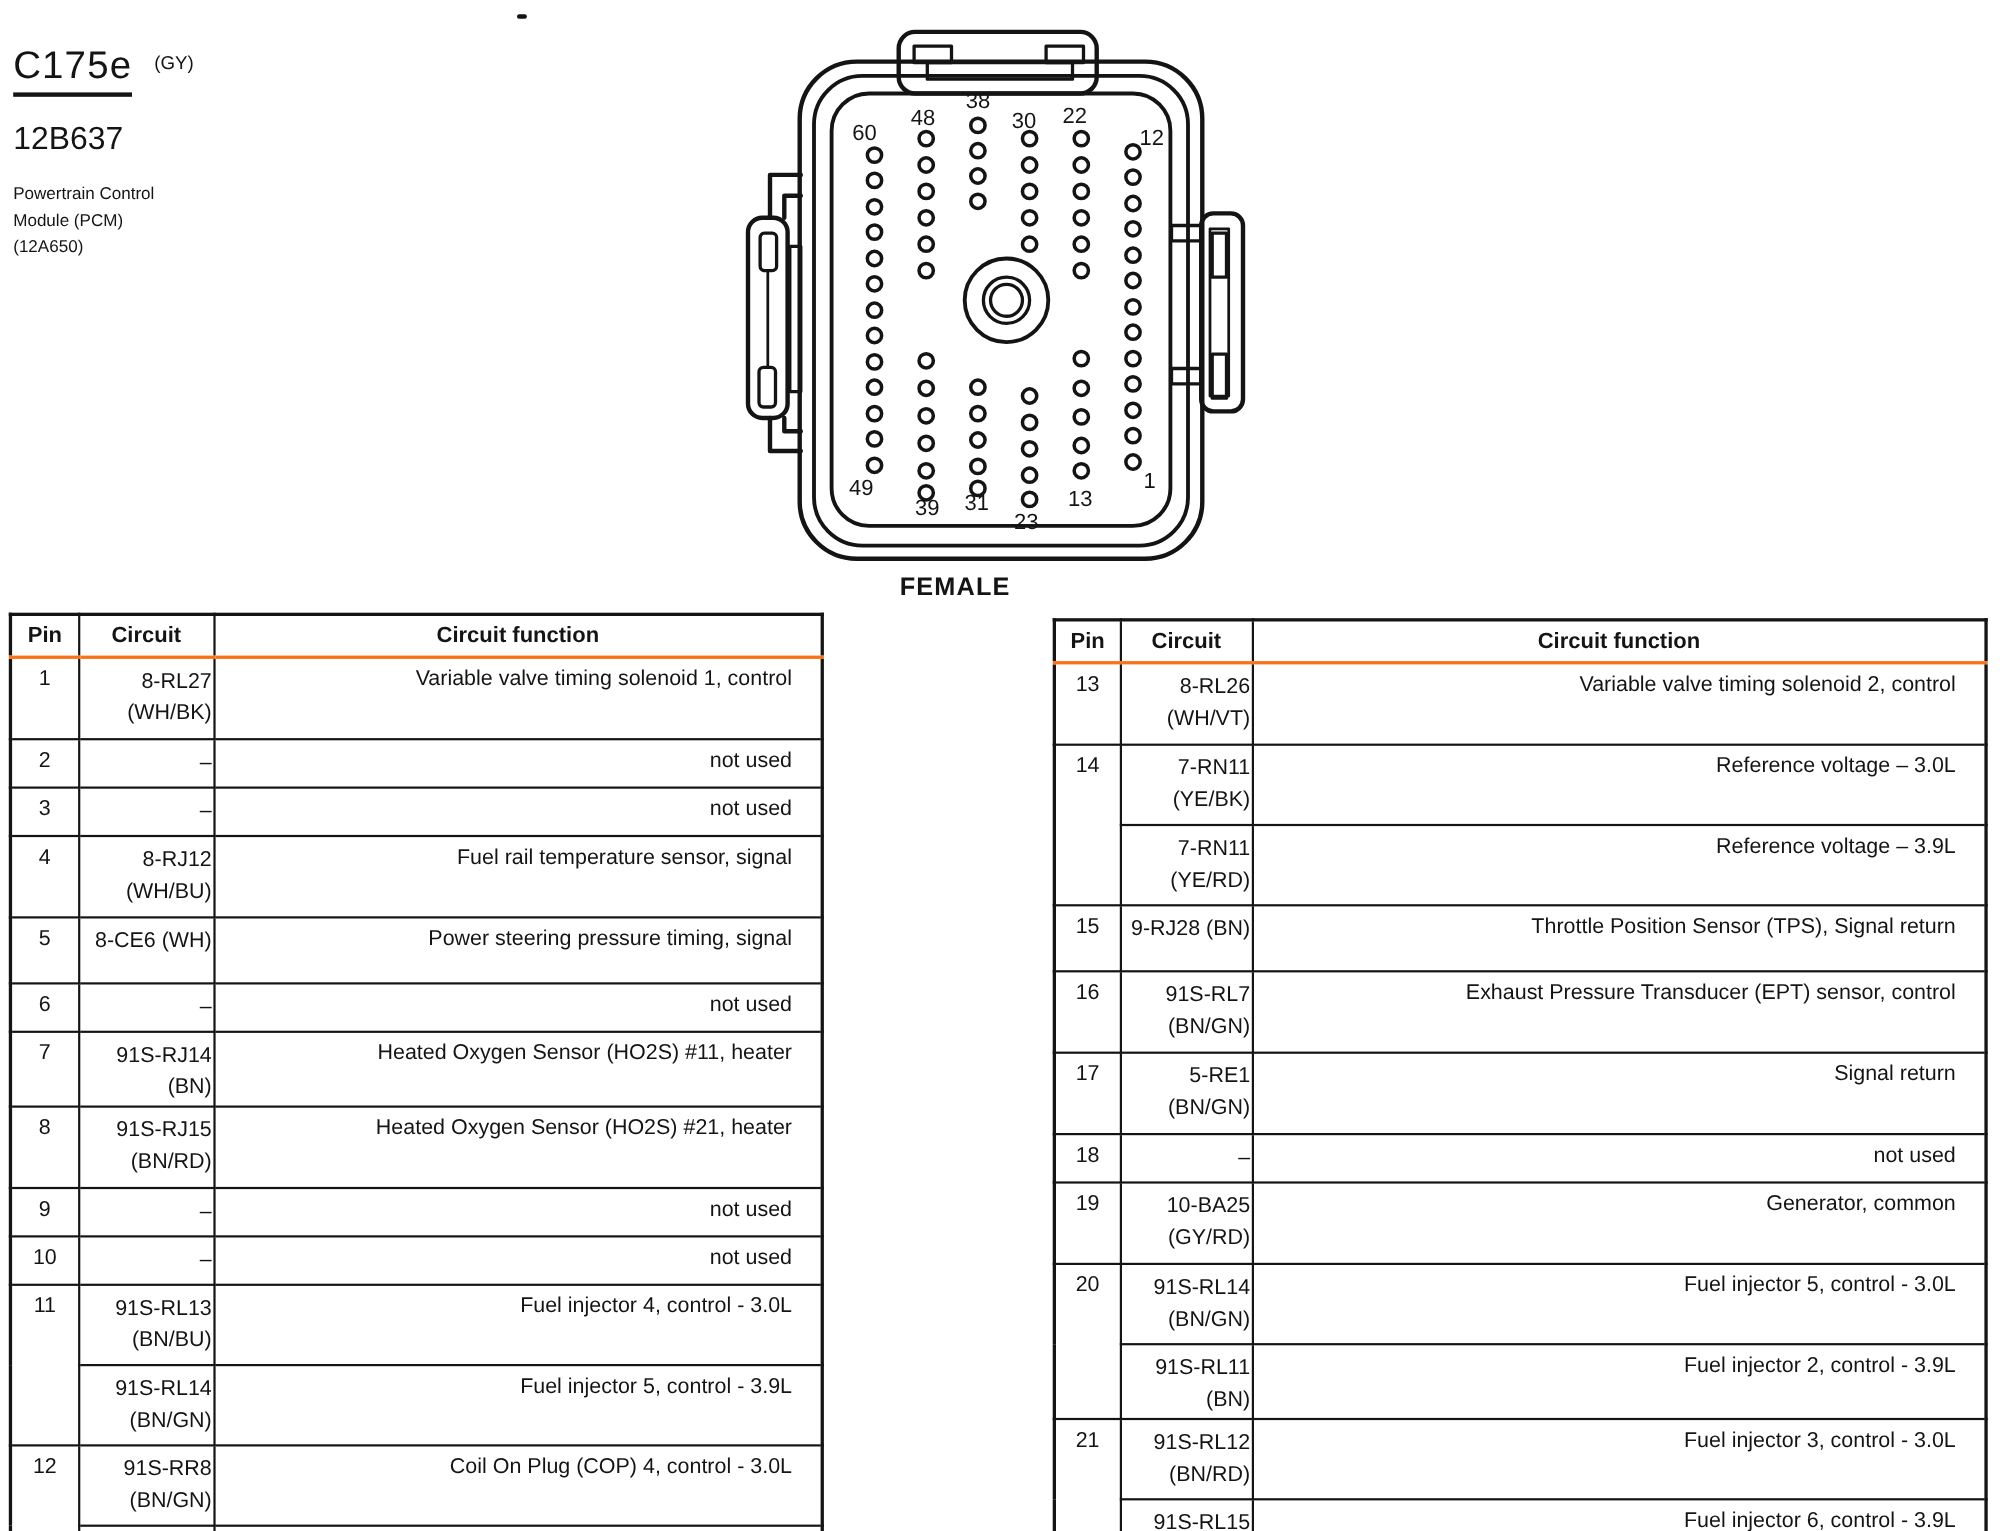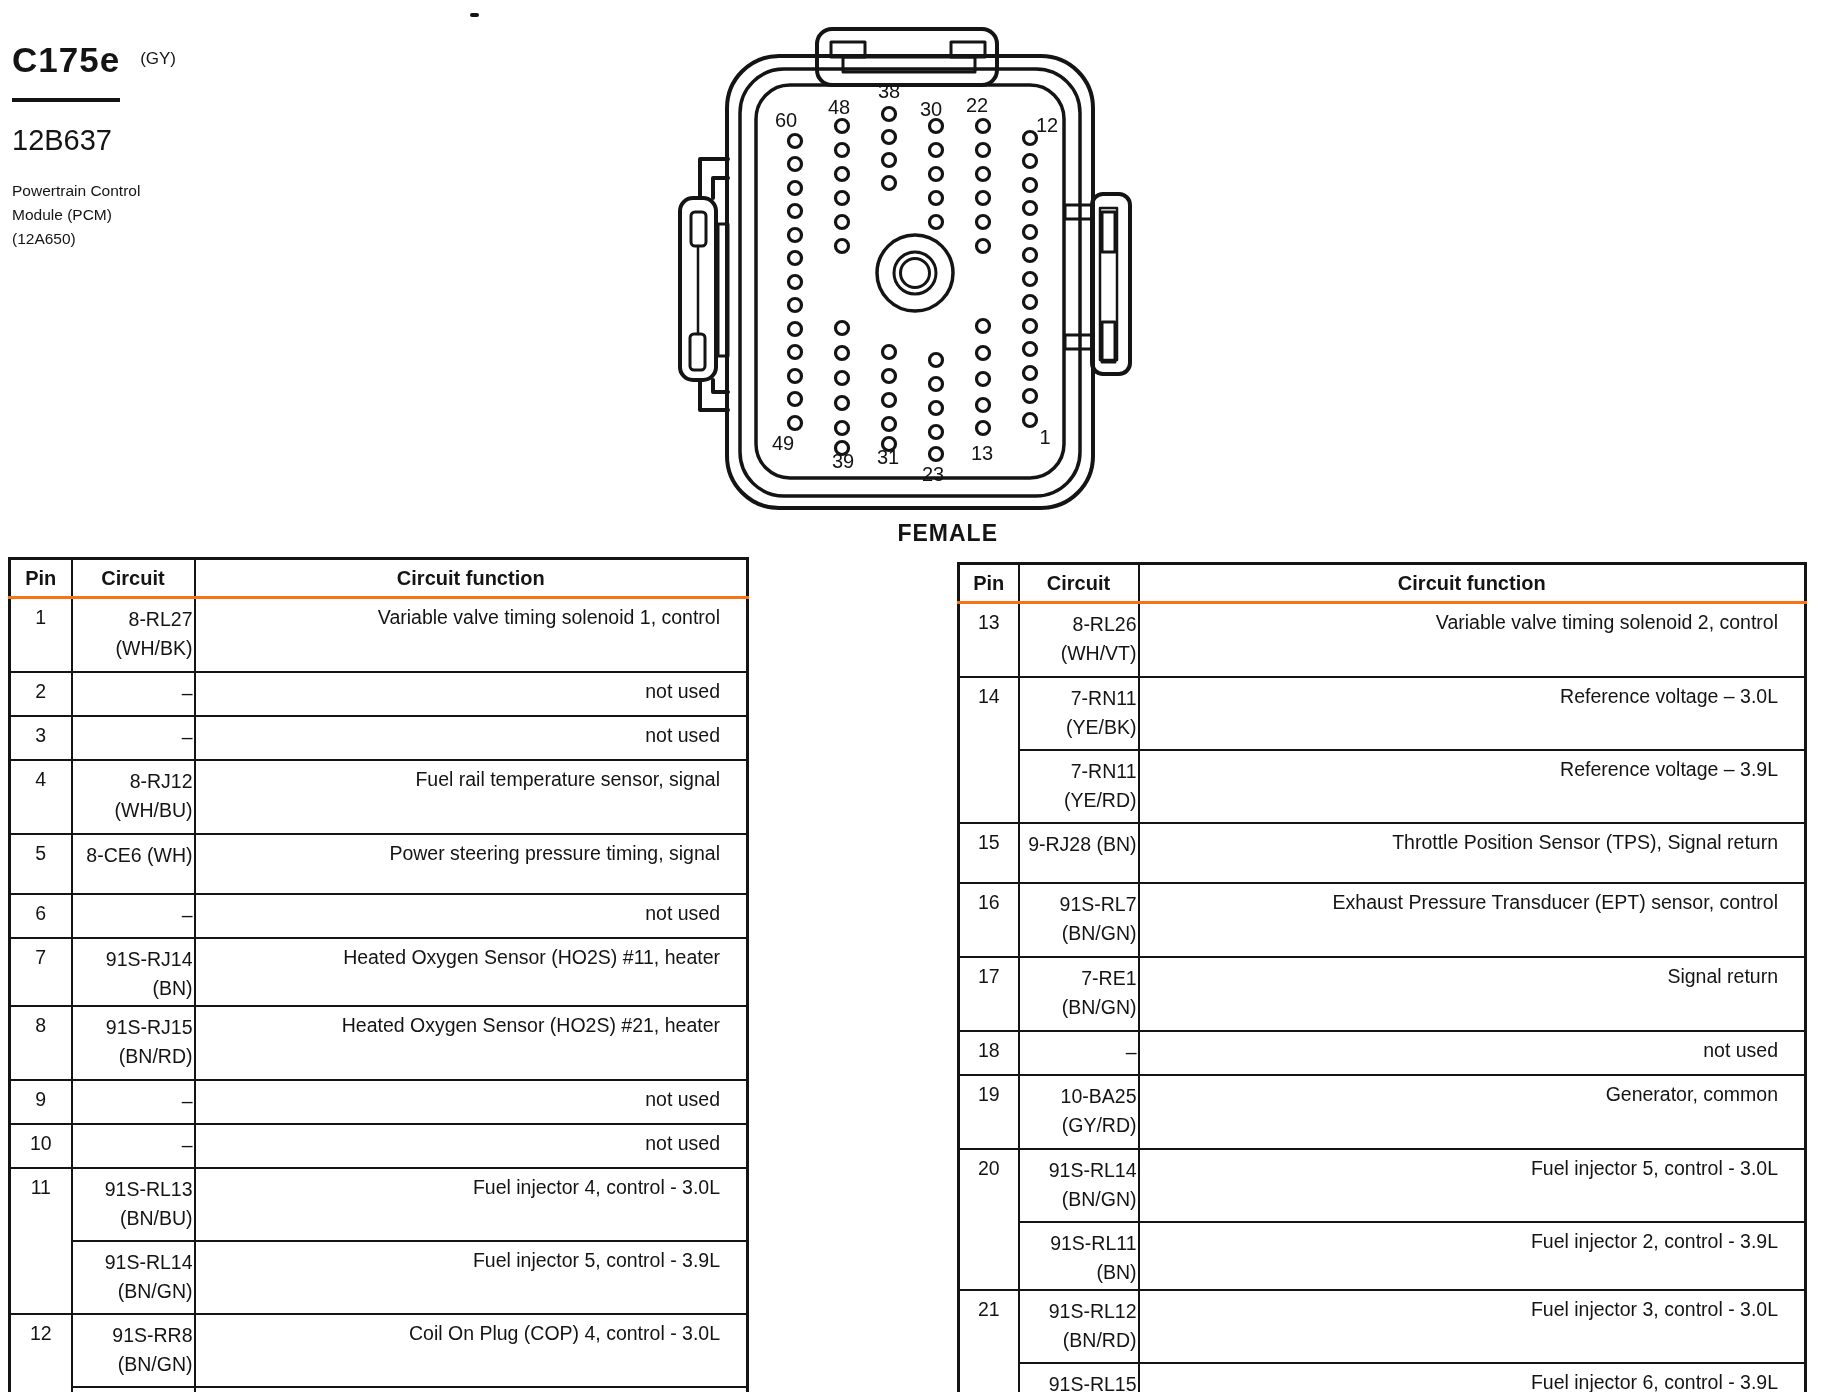--- a/index.html
+++ b/index.html
@@ -1,30 +1,30 @@
 <!DOCTYPE html>
 <html><head>
 <meta charset="utf-8">
 <style>
   html,body{margin:0;padding:0;background:#fff;}
   body{width:1824px;height:1392px;position:relative;font-family:"Liberation Sans",sans-serif;color:#141414;}
   #page{position:absolute;inset:0;background:#ffffff;overflow:hidden;}
 
   
   #hdr{position:absolute;left:12px;top:40px;}
-  .conn-id{font-size:35px;font-weight:bold;letter-spacing:1px;border-bottom:4px solid #141414;padding-bottom:18px;display:inline-block;}
+  .conn-id{font-size:35px;font-weight:normal;letter-spacing:1px;border-bottom:4px solid #141414;padding-bottom:4px;display:inline-block;}
   .conn-color{font-size:17px;font-weight:normal;margin-left:20px;vertical-align:8px;}
   .part-no{font-size:29px;font-weight:normal;margin-top:22px;}
   .component{font-size:15.5px;line-height:1.55;margin-top:22px;}
 
   .artifact{position:absolute;left:470px;top:13px;width:9px;height:4px;background:#141414;border-radius:2px;}
 
   
   #connector-wrap{position:absolute;left:585px;top:26px;width:560px;height:490px;}
-  #female-label{position:absolute;left:818px;top:520px;width:180px;text-align:right;font-size:23px;font-weight:bold;letter-spacing:1px;}
+  #female-label{position:absolute;left:818px;top:520px;width:180px;text-align:left;font-size:23px;font-weight:bold;letter-spacing:1px;}
   svg text{font-family:"Liberation Sans",sans-serif;font-size:20px;fill:#141414;}
 
   
   table.pinout{border-collapse:collapse;table-layout:fixed;background:#fff;}
   table.pinout{border:3px solid #141414;}
   table.pinout th, table.pinout td{border:2px solid #141414;overflow:hidden;}
   table.pinout th{font-size:20px;font-weight:bold;height:34px;text-align:center;border-bottom:3px solid #f97316;}
   table.pinout td{font-size:19.5px;vertical-align:top;}
   td.pin{text-align:center;padding-top:7px;}
   td.circuit{text-align:right;white-space:pre-line;line-height:1.5;padding-top:6px;}
@@ -302,21 +302,21 @@
           <td class="fn">Throttle Position Sensor (TPS), Signal return</td>
         </tr>
         <tr class="r-tall">
           <td class="pin" rowspan="1">16</td>
           <td class="circuit">91S-RL7
 (BN/GN)</td>
           <td class="fn">Exhaust Pressure Transducer (EPT) sensor, control</td>
         </tr>
         <tr class="r-tall">
           <td class="pin" rowspan="1">17</td>
-          <td class="circuit">7-RE1
+          <td class="circuit">5-RE1
 (BN/GN)</td>
           <td class="fn">Signal return</td>
         </tr>
         <tr class="r-short">
           <td class="pin" rowspan="1">18</td>
           <td class="circuit">–</td>
           <td class="fn">not used</td>
         </tr>
         <tr class="r-tall">
           <td class="pin" rowspan="1">19</td>

